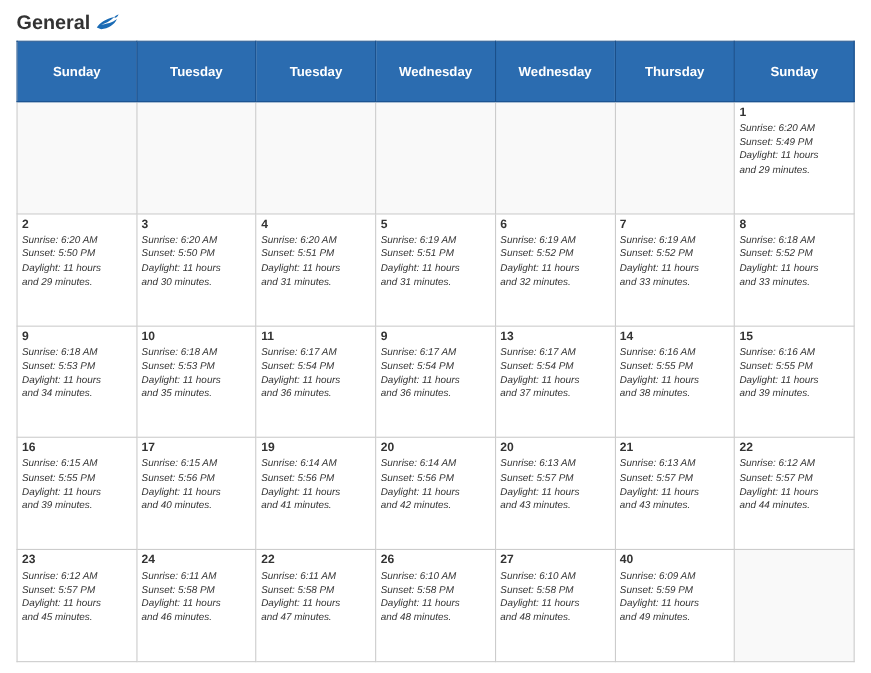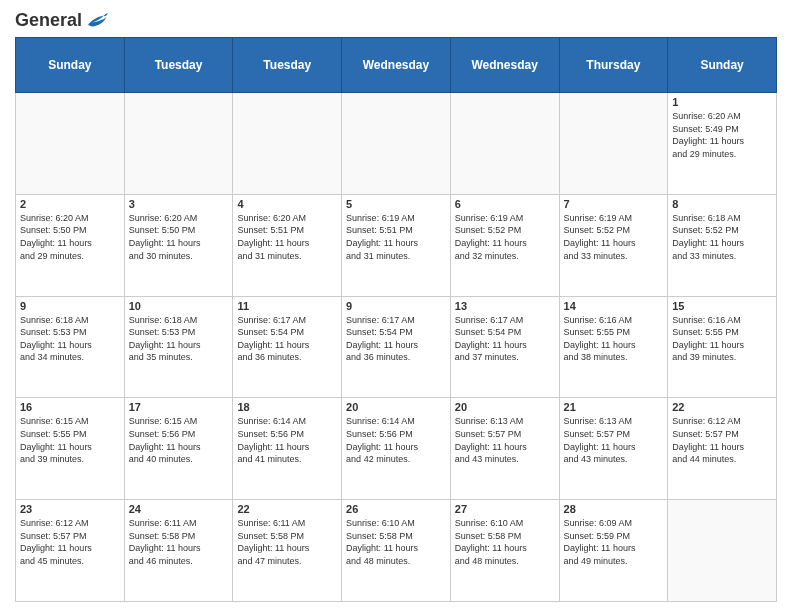--- a/index.html
+++ b/index.html
@@ -87,20 +87,21 @@
     }
     .day-number {
       font-size: 11px;
       font-weight: bold;
       margin-bottom: 2px;
     }
     .day-info {
       font-size: 9px;
       color: #333;
       line-height: 1.4;
+      font-style: italic;
     }
   </style>
 </head>
 <body>
 
 <div class="page">
   <div class="header">
     <div class="logo">
       <div class="logo-general">
         <span>General</span>
@@ -256,21 +257,21 @@
 and 39 minutes.</div>
           </td>
           <td>
             <div class="day-number">17</div>
             <div class="day-info" style="white-space: pre-line;">Sunrise: 6:15 AM
 Sunset: 5:56 PM
 Daylight: 11 hours
 and 40 minutes.</div>
           </td>
           <td>
-            <div class="day-number">18</div>
+            <div class="day-number">19</div>
             <div class="day-info" style="white-space: pre-line;">Sunrise: 6:14 AM
 Sunset: 5:56 PM
 Daylight: 11 hours
 and 41 minutes.</div>
           </td>
           <td>
             <div class="day-number">20</div>
             <div class="day-info" style="white-space: pre-line;">Sunrise: 6:14 AM
 Sunset: 5:56 PM
 Daylight: 11 hours
@@ -328,21 +329,21 @@
 and 48 minutes.</div>
           </td>
           <td>
             <div class="day-number">27</div>
             <div class="day-info" style="white-space: pre-line;">Sunrise: 6:10 AM
 Sunset: 5:58 PM
 Daylight: 11 hours
 and 48 minutes.</div>
           </td>
           <td>
-            <div class="day-number">28</div>
+            <div class="day-number">40</div>
             <div class="day-info" style="white-space: pre-line;">Sunrise: 6:09 AM
 Sunset: 5:59 PM
 Daylight: 11 hours
 and 49 minutes.</div>
           </td>
           <td class="empty"></td>
         </tr>
       </tbody>
   </table>
 </div>

